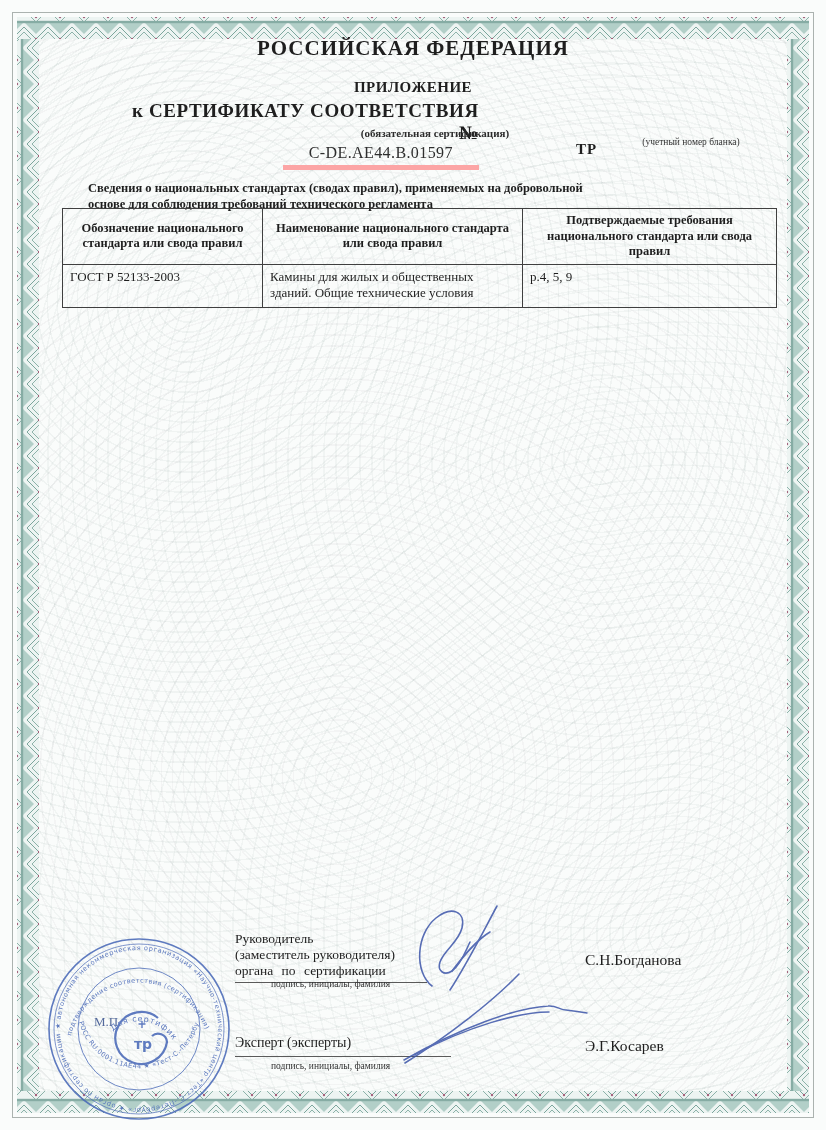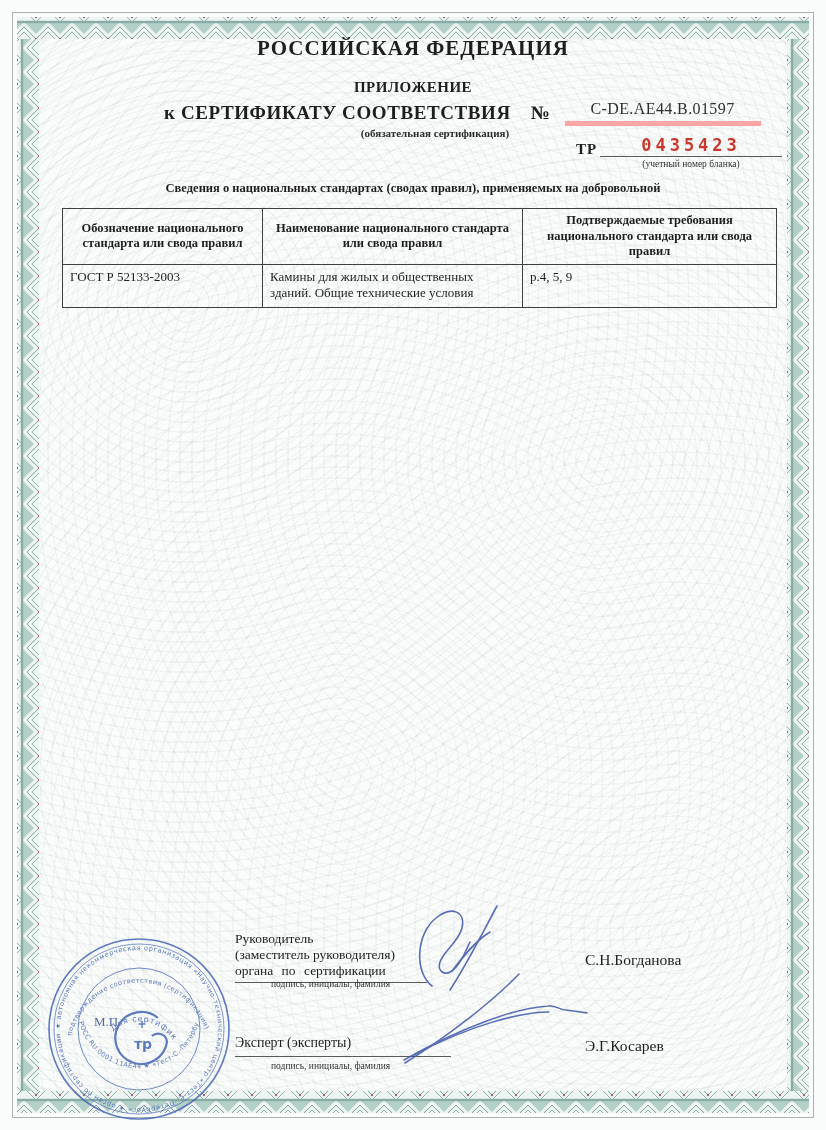--- a/index.html
+++ b/index.html
@@ -15,31 +15,31 @@
       repeating-radial-gradient(circle at 20% 25%, rgba(150,170,165,.10) 0 1.5px, transparent 1.5px 10px),
       repeating-radial-gradient(circle at 75% 40%, rgba(150,170,165,.09) 0 1.5px, transparent 1.5px 12px),
       repeating-radial-gradient(circle at 40% 70%, rgba(160,150,160,.08) 0 1.5px, transparent 1.5px 11px),
       repeating-radial-gradient(circle at 85% 85%, rgba(150,170,165,.09) 0 1.5px, transparent 1.5px 13px);
   }
   .outer-line{position:absolute;inset:12px;border:1px solid #abb2af;z-index:1;}
   .frame-svg{position:absolute;left:0;top:0;z-index:1;}
   .abs{position:absolute;z-index:3;}
   .title{top:36px;left:0;width:100%;text-align:center;font-size:21px;font-weight:bold;letter-spacing:1px;}
   .subtitle{top:79px;left:0;width:100%;text-align:center;font-size:15px;font-weight:bold;letter-spacing:.5px;}
-  .certline{top:100px;left:164px;display:flex;align-items:center;font-size:19px;font-weight:bold;letter-spacing:.6px;}
+  .certline{top:100px;left:132px;display:flex;align-items:flex-end;font-size:19px;font-weight:bold;letter-spacing:.6px;flex-direction:column;}
   .certline .nosign{margin-left:20px;}
   .numfield{margin-left:14px;width:196px;text-align:center;font-size:16px;font-weight:normal;letter-spacing:.4px;
     border-bottom:5px solid #fca5a5;padding-bottom:3px;color:#2e2e2e;}
   .certkind{top:127px;left:280px;width:310px;text-align:center;font-size:11px;font-weight:bold;color:#2b2b2b;}
   .trlabel{top:141px;left:576px;font-size:15px;font-weight:bold;letter-spacing:1px;}
   .blankbox{top:135px;left:600px;width:182px;text-align:center;}
   .blanknum{font-family:"DejaVu Sans Mono", monospace;font-size:17px;font-weight:bold;letter-spacing:4px;
     color:#c8382c;border-bottom:1px solid #5a5a5a;padding-bottom:1px;display:block;}
   .blankcap{font-size:9.5px;color:#333;display:block;margin-top:2px;}
-  .intro{top:180px;left:88px;width:650px;text-align:center;font-size:12.5px;font-weight:bold;line-height:1.3;}
+  .intro{top:180px;left:88px;width:650px;text-align:left;font-size:12.5px;font-weight:bold;line-height:1.3;}
   .tablewrap{top:208px;left:62px;}
   table.std{border-collapse:collapse;table-layout:fixed;width:714px;background:transparent;}
   table.std td{border:1px solid #3f3f3f;padding:4px 7px;vertical-align:top;font-size:13px;line-height:1.25;}
   table.std tr.hdr td{font-weight:bold;text-align:center;vertical-align:middle;font-size:12.5px;height:46px;}
   tr.r1 td{height:48px;} tr.r2 td{height:34px;}
   .rolebox{top:931px;left:235px;width:192px;font-size:13.5px;line-height:1.17;
     border-bottom:1px solid #5a5a5a;padding-bottom:4px;}
   .rolebox .justline{word-spacing:5px;}
   .smallcap{font-size:9.5px;color:#333;padding-left:36px;}
   .cap1{top:979px;left:235px;}
@@ -88,26 +88,26 @@
 
 <div class="abs certline">
   <span>к СЕРТИФИКАТУ СООТВЕТСТВИЯ</span>
   <span class="nosign">№</span>
   <span class="numfield">C-DE.AE44.B.01597</span>
 </div>
 <div class="abs certkind">(обязательная сертификация)</div>
 
 <div class="abs trlabel">ТР</div>
 <div class="abs blankbox">
-  <span class="blanknum">0435423</span>
   <span class="blankcap">(учетный номер бланка)</span>
 </div>
 
 <div class="abs intro">
   <div>Сведения о национальных стандартах (сводах правил), применяемых на добровольной</div>
+  <div>основе для соблюдения требований технического регламента</div>
 </div>
 
 <div class="abs tablewrap">
   <table class="std">
     <colgroup>
         <col style="width:200px">
         <col style="width:260px">
         <col style="width:254px">
       </colgroup>
     <tbody>

